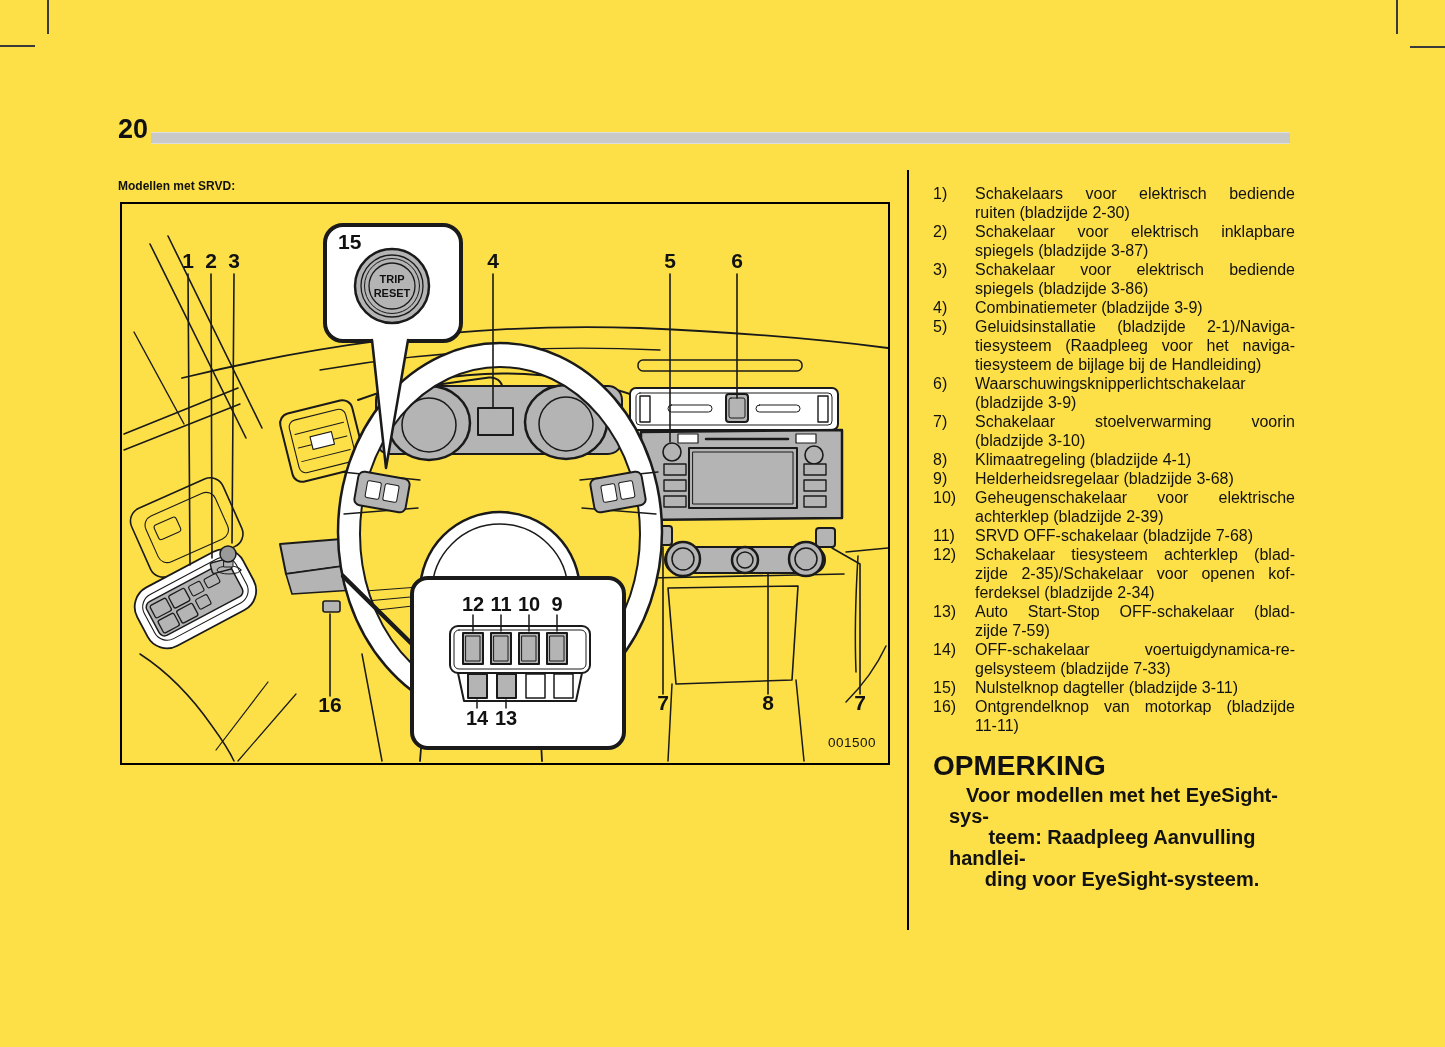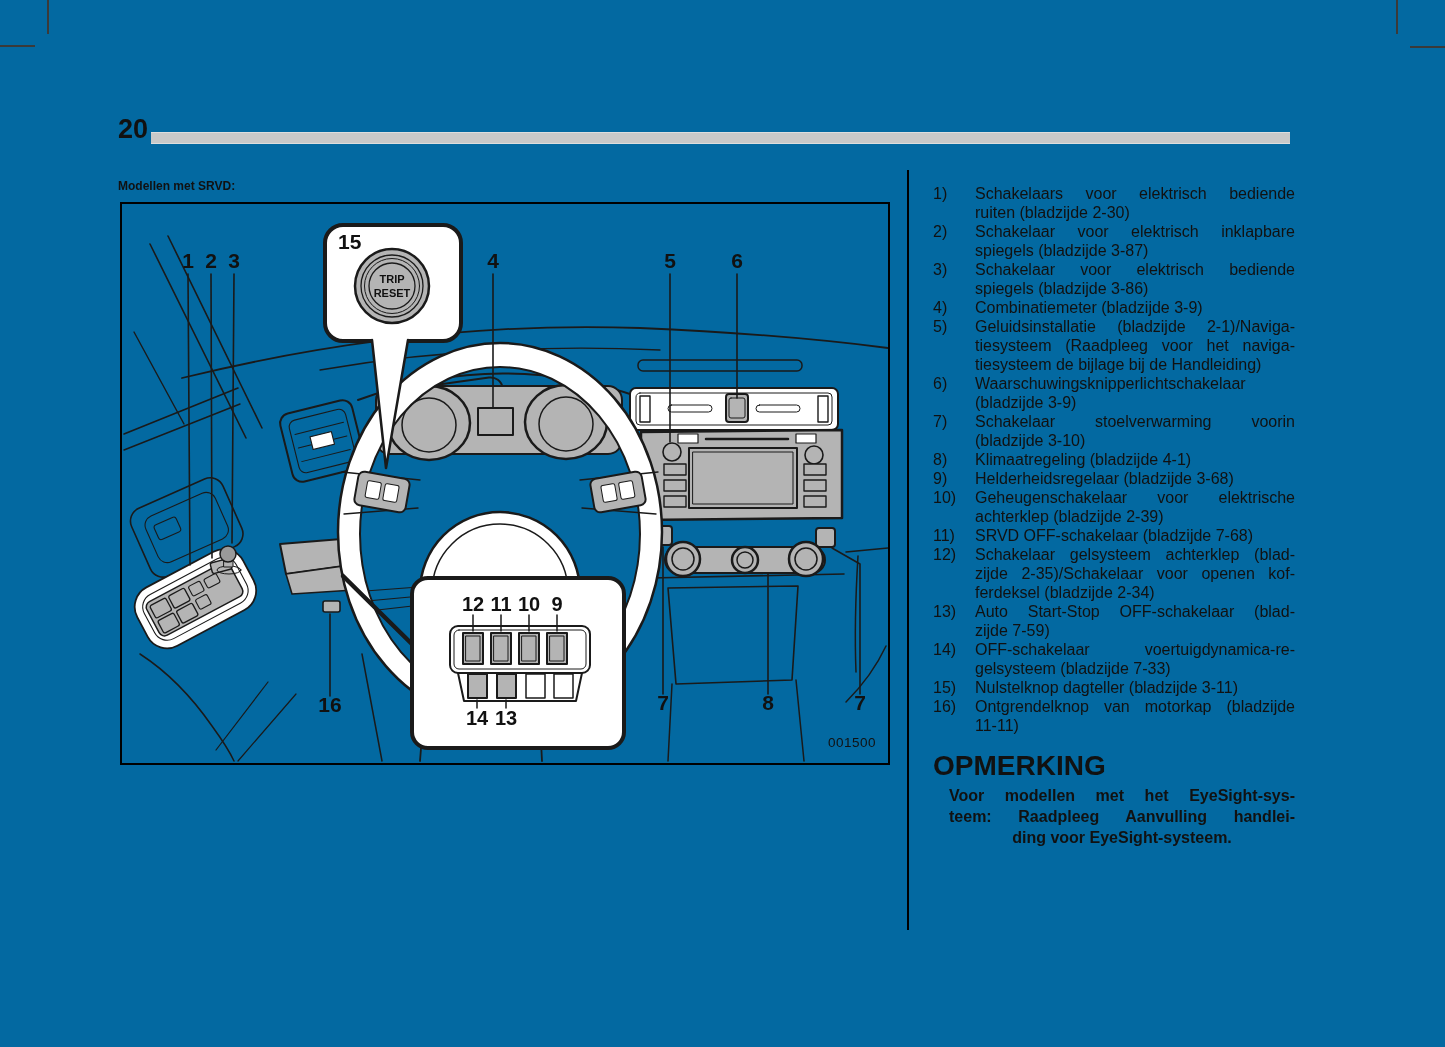--- a/index.html
+++ b/index.html
@@ -1,33 +1,33 @@
 <!DOCTYPE html>
 <html><head>
 <meta charset="utf-8">
 <style>
   html,body{margin:0;padding:0;background:#ffffff;}
-  #page{position:relative;width:1445px;height:1047px;background:#0369a1;overflow:hidden;
+  #page{position:relative;width:1445px;height:1047px;background:#fde047;overflow:hidden;
         font-family:"Liberation Sans","DejaVu Sans",sans-serif;color:#111;}
   .cropmark{position:absolute;background:#3a3a3a;}
   #page-number{position:absolute;left:118px;top:114px;font-size:27px;font-weight:bold;z-index:2;}
   #header-bar{position:absolute;left:151px;top:132px;width:1139px;height:10px;background:#c9c9c9;
               border-top:1px solid #dedede;border-bottom:1px solid #dedede;}
   #figure-caption{position:absolute;left:118px;top:179px;font-size:12px;font-weight:bold;}
   #figure-box{position:absolute;left:120px;top:202px;width:770px;height:563px;
               border:2px solid #000;box-sizing:border-box;}
   #figure-box svg{position:absolute;left:0;top:0;}
   #column-rule{position:absolute;left:907px;top:170px;width:2px;height:760px;background:#000;}
   #right-column{position:absolute;left:933px;top:184px;width:362px;}
   .legend-item{position:relative;padding-left:42px;font-size:16px;line-height:19px;}
   .legend-num{position:absolute;left:0;top:0;}
   .legend-line{width:100%;}
   .stretch{text-align:justify;text-align-last:justify;}
   #note-heading{margin-top:16px;font-size:28px;font-weight:bold;line-height:30px;}
-  #note-body{margin-top:4px;font-size:16px;font-weight:bold;line-height:21px;margin-left:16px;}
+  #note-body{margin-top:4px;font-size:20px;font-weight:bold;line-height:21px;margin-left:16px;}
   .note-line{width:100%;text-align:center;}
   text{font-family:"Liberation Sans","DejaVu Sans",sans-serif;}
   .co{font-size:21px;font-weight:bold;fill:#111;stroke:none;}
   .co-s{font-size:20px;font-weight:bold;fill:#111;stroke:none;}
   .btn-txt{font-size:11px;font-weight:bold;fill:#111;stroke:none;}
   .code-txt{font-size:13.5px;fill:#111;stroke:none;letter-spacing:.5px;}
 </style>
 </head>
 <body>
 
@@ -303,21 +303,21 @@
           <span class="legend-num">10)</span>
           <div class="legend-line stretch">Geheugenschakelaar voor elektrische</div>
           <div class="legend-line">achterklep (bladzijde 2-39)</div>
         </div>
         <div class="legend-item">
           <span class="legend-num">11)</span>
           <div class="legend-line">SRVD OFF-schakelaar (bladzijde 7-68)</div>
         </div>
         <div class="legend-item">
           <span class="legend-num">12)</span>
-          <div class="legend-line stretch">Schakelaar gelsysteem achterklep (blad-</div>
+          <div class="legend-line stretch">Schakelaar tiesysteem achterklep (blad-</div>
           <div class="legend-line stretch">zijde 2-35)/Schakelaar voor openen kof-</div>
           <div class="legend-line">ferdeksel (bladzijde 2-34)</div>
         </div>
         <div class="legend-item">
           <span class="legend-num">13)</span>
           <div class="legend-line stretch">Auto Start-Stop OFF-schakelaar (blad-</div>
           <div class="legend-line">zijde 7-59)</div>
         </div>
         <div class="legend-item">
           <span class="legend-num">14)</span>

